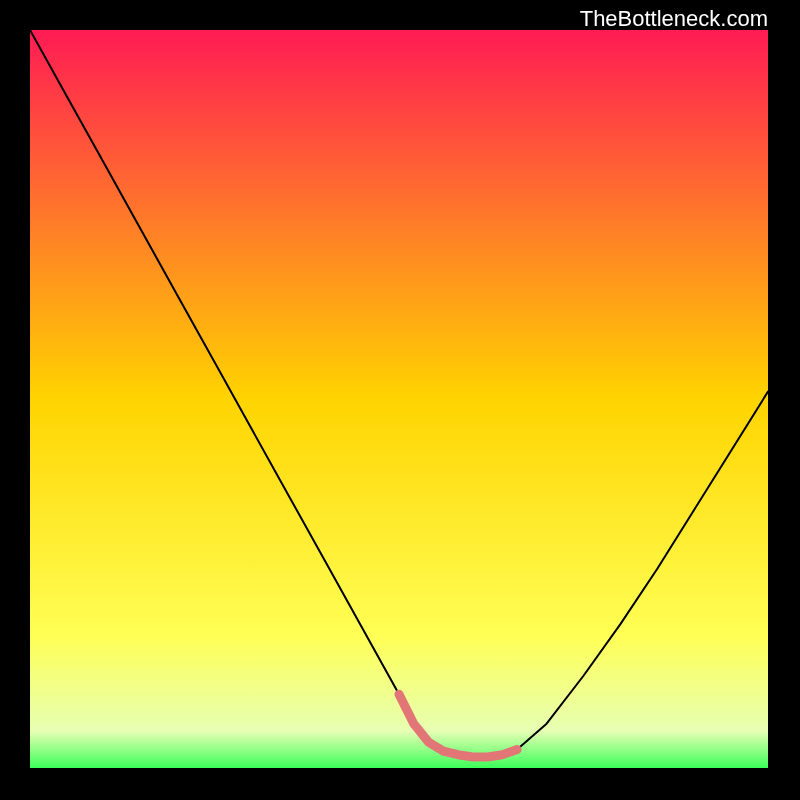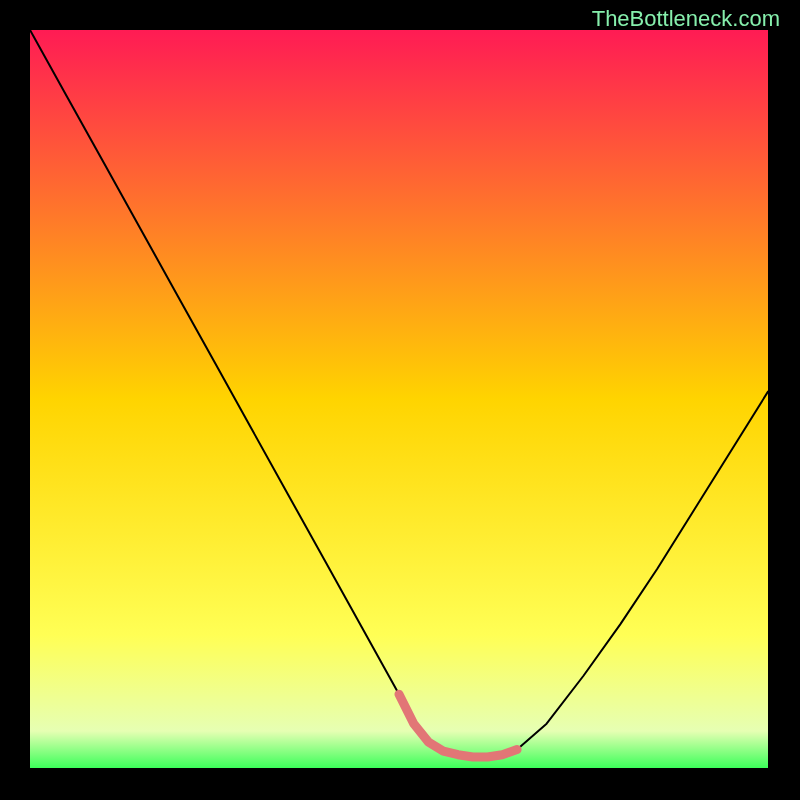--- a/index.html
+++ b/index.html
@@ -6,26 +6,26 @@
   html, body { width: 800px; height: 800px; overflow: hidden; background: #000; }
   .container {
     position: relative;
     width: 800px;
     height: 800px;
     background: #000;
   }
   .watermark {
     position: absolute;
     top: 6px;
-    right: 20px;
+    right: 32px;
     z-index: 10;
     font-family: Arial, Helvetica, sans-serif;
     font-size: 22px;
     font-weight: 500;
-    color: #86efac;
+    color: #ffffff;
   }
   .plot-area {
     position: absolute;
     left: 30px;
     top: 30px;
     width: 738px;
     height: 738px;
   }
   .plot-area svg { display: block; }
 </style>

